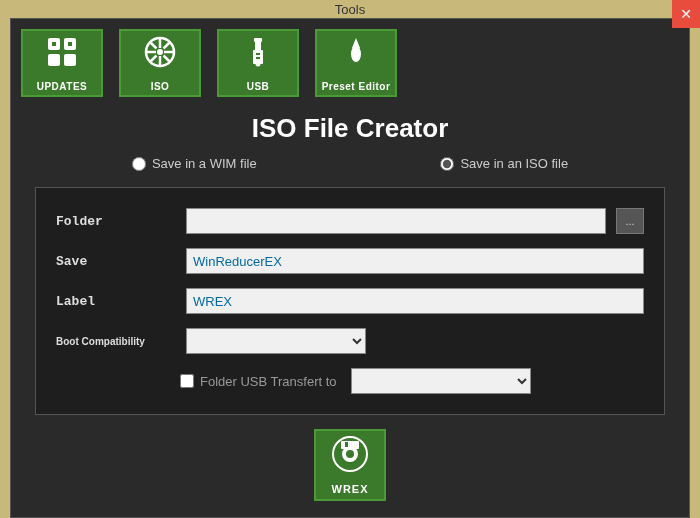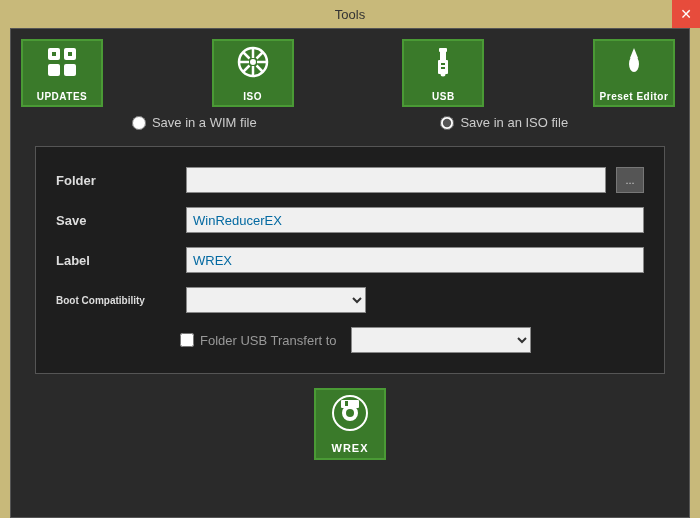--- a/index.html
+++ b/index.html
@@ -58,21 +58,21 @@
     }
 
     
     .toolbar {
       display: flex;
       flex-direction: row;
       gap: 16px;
       padding: 10px 14px 8px 10px;
       background: #2a2a2a;
       width: 100%;
-      justify-content: space-between;
+      justify-content: flex-start;
     }
     .tool-btn {
       width: 82px;
       height: 68px;
       background: #3a7a2a;
       border: 2px solid #4a9a35;
       cursor: pointer;
       display: flex;
       flex-direction: column;
       align-items: center;
@@ -138,20 +138,21 @@
       display: flex;
       align-items: center;
       gap: 10px;
     }
     .form-label {
       color: #ddd;
       font-size: 13px;
       font-weight: bold;
       width: 120px;
       min-width: 120px;
+      font-family: Liberation Mono, monospace;
     }
     .form-input {
       flex: 1;
       height: 26px;
       background: #f0f0f0;
       border: 1px solid #888;
       padding: 2px 6px;
       font-size: 13px;
       color: #0369a1;
       outline: none;
@@ -308,20 +309,21 @@
       <span class="tool-icon">
         <svg width="36" height="36" viewBox="0 0 36 36" fill="white">
           <ellipse cx="18" cy="20" rx="5" ry="8" fill="white"></ellipse>
           <polygon points="18,4 22,14 14,14" fill="white"></polygon>
         </svg>
       </span>
       <span class="tool-label">Preset Editor</span>
     </button>
   </div>
 
+  <div class="page-title">ISO File Creator</div>
 
   <div class="radio-row">
     <label class="radio-option">
       <input type="radio" name="save-type" style="">
       <span>Save in a WIM file</span>
     </label>
     <label class="radio-option">
       <input type="radio" name="save-type" checked="" style="">
       <span>Save in an ISO file</span>
     </label>

